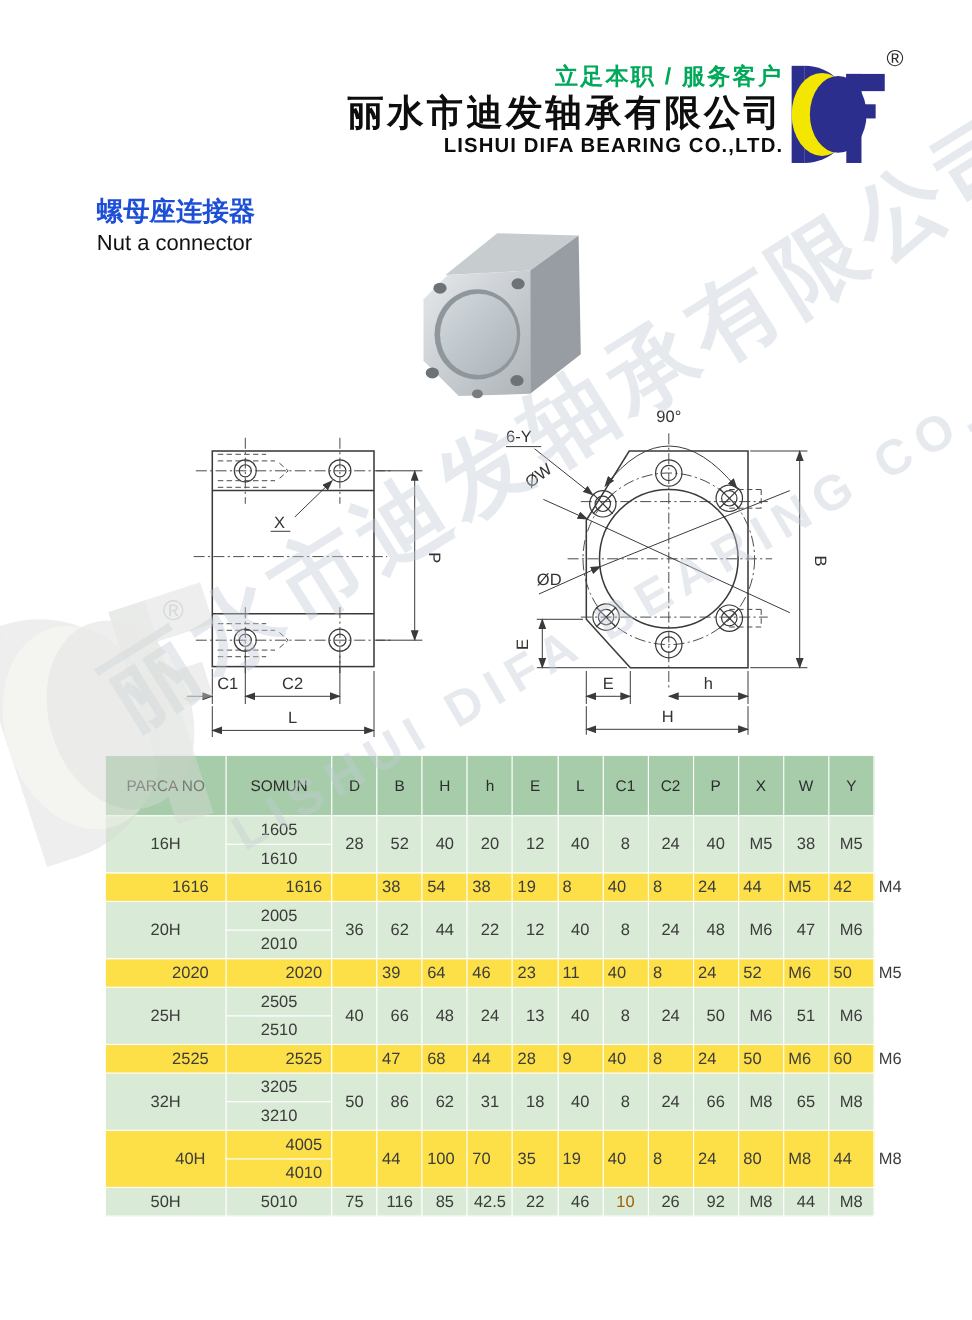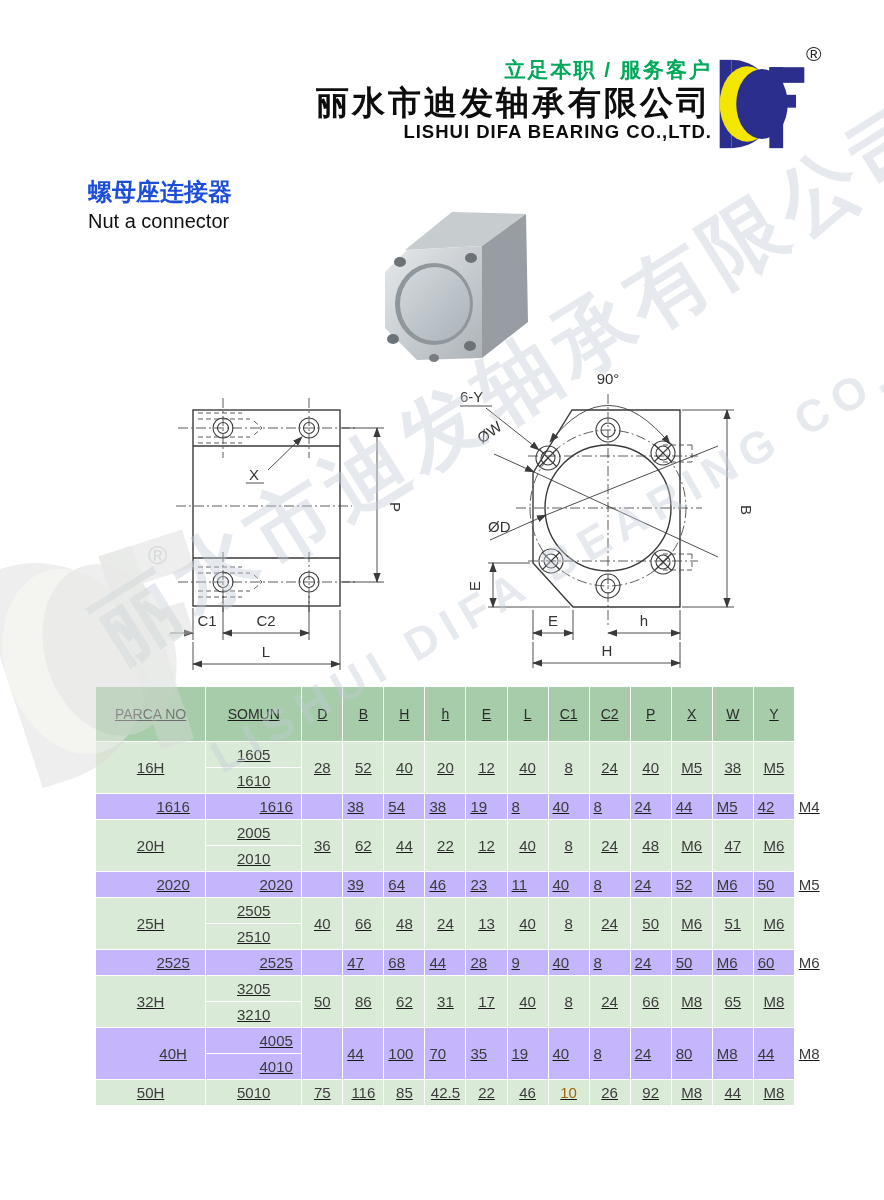--- a/index.html
+++ b/index.html
@@ -34,27 +34,27 @@
   .drawing-right{position:absolute;left:430px;top:350px;z-index:2;}
   .drawing text{font-size:15px;fill:#333;font-family:"Liberation Sans",sans-serif;}
   .ol{stroke:#3a3a3a;stroke-width:1.4;fill:none;}
   .th{stroke:#3a3a3a;stroke-width:1.1;fill:none;}
   .cl{stroke:#4a4a4a;stroke-width:0.9;fill:none;stroke-dasharray:10 3 2 3;}
   .hid{stroke:#4a4a4a;stroke-width:0.9;fill:none;stroke-dasharray:5 3;}
   .dim{stroke:#3a3a3a;stroke-width:0.9;fill:none;}
 
   
   .spec-table{position:absolute;left:95px;top:686px;width:700px;z-index:2;
-              border-collapse:collapse;table-layout:fixed;text-decoration:underline;}
+              border-collapse:collapse;table-layout:fixed;}
   .spec-table th{height:52px;background:#a6ccaa;font-size:14px;font-weight:normal;color:#2d2d2d;
                  border:1px solid #ffffff;text-align:center;}
   .spec-table td{height:25px;font-size:15px;color:#3c3c3c;border:1px solid #ffffff;
                  text-align:center;padding:0;}
   tr.band-a td{background:#d9ebd6;}
-  tr.band-b td{background:#c4b5fd;padding-left:45px;}
+  tr.band-b td{background:#fde047;padding-left:45px;}
   .spec-table td.muted{color:#a16207;}
 </style>
 </head>
 <body>
 
 <div class="page">
 
   <div class="wm wm-cn">丽水市迪发轴承有限公司</div>
   <div class="wm wm-en">LISHUI DIFA BEARING CO.,LTD.</div>
   <div class="wm wm-reg">®</div>
@@ -408,21 +408,21 @@
           <td rowspan="1">60</td>
           <td rowspan="1">M6</td>
         </tr>
         <tr class="band-a">
           <td rowspan="2">32H</td>
           <td>3205</td>
           <td rowspan="2">50</td>
           <td rowspan="2">86</td>
           <td rowspan="2">62</td>
           <td rowspan="2">31</td>
-          <td rowspan="2">17</td>
+          <td rowspan="2">18</td>
           <td rowspan="2">40</td>
           <td rowspan="2">8</td>
           <td rowspan="2">24</td>
           <td rowspan="2">66</td>
           <td rowspan="2">M8</td>
           <td rowspan="2">65</td>
           <td rowspan="2">M8</td>
         </tr>
         <tr class="band-a">
           <td>3210</td>

